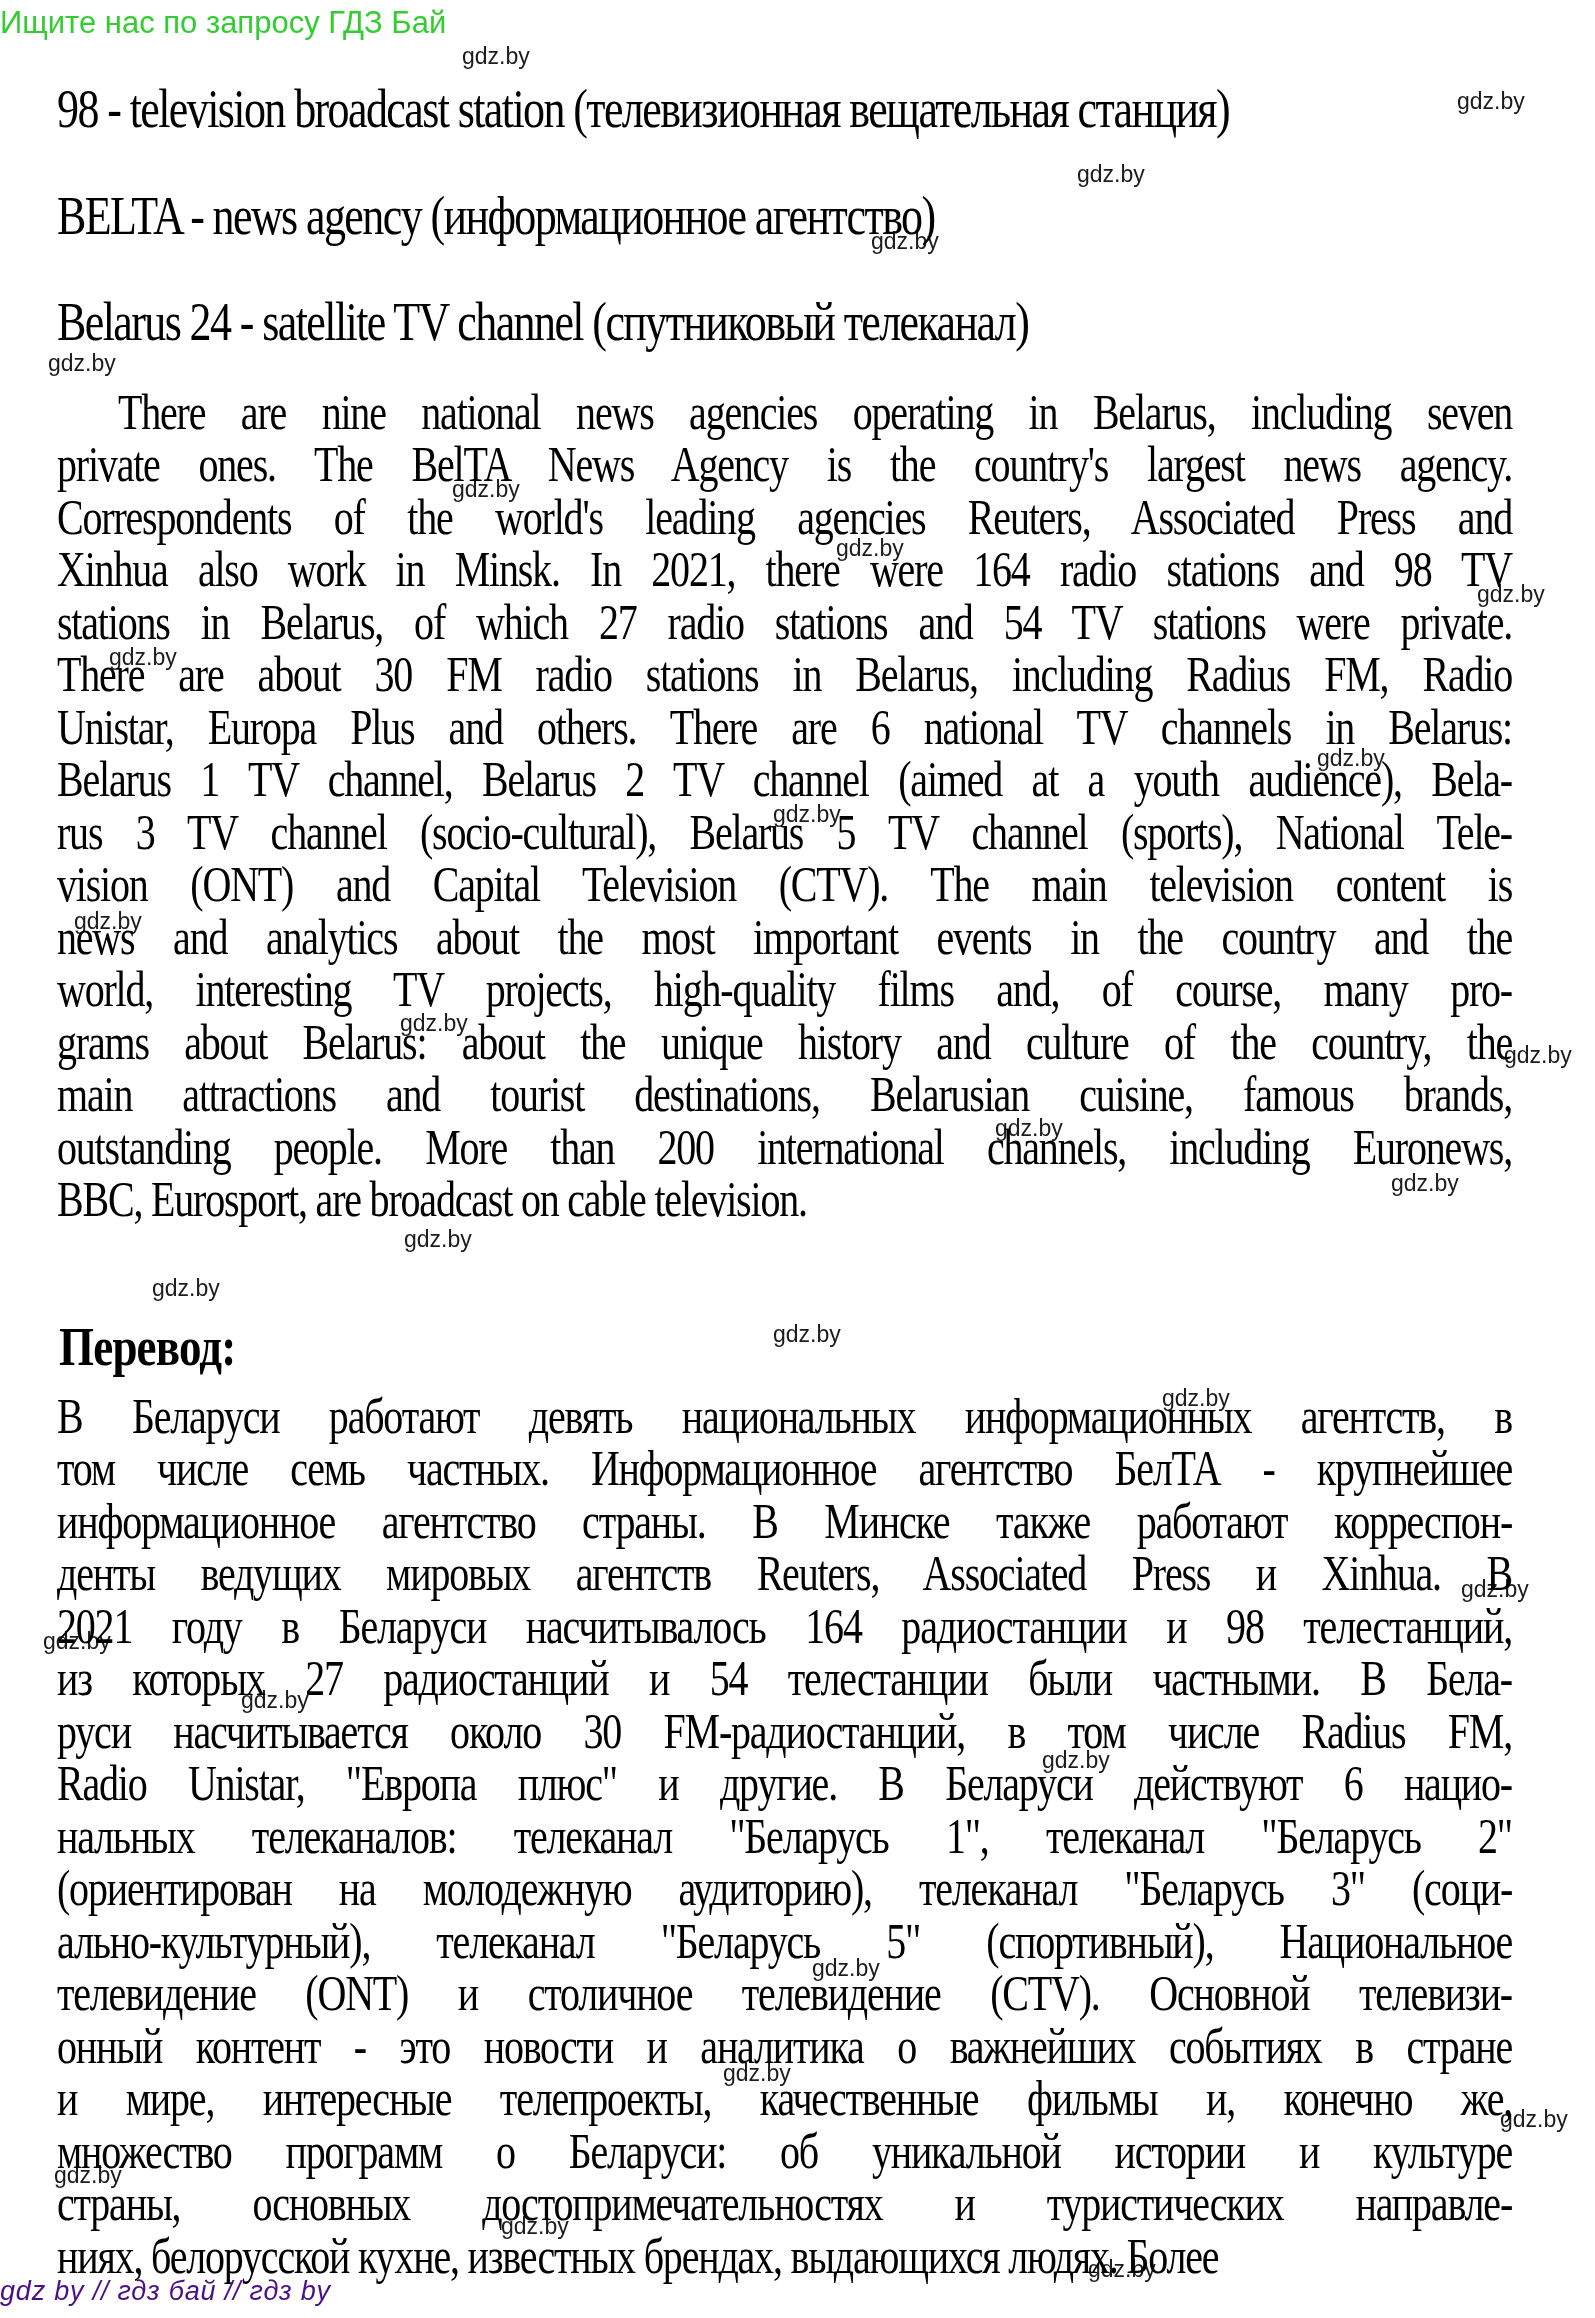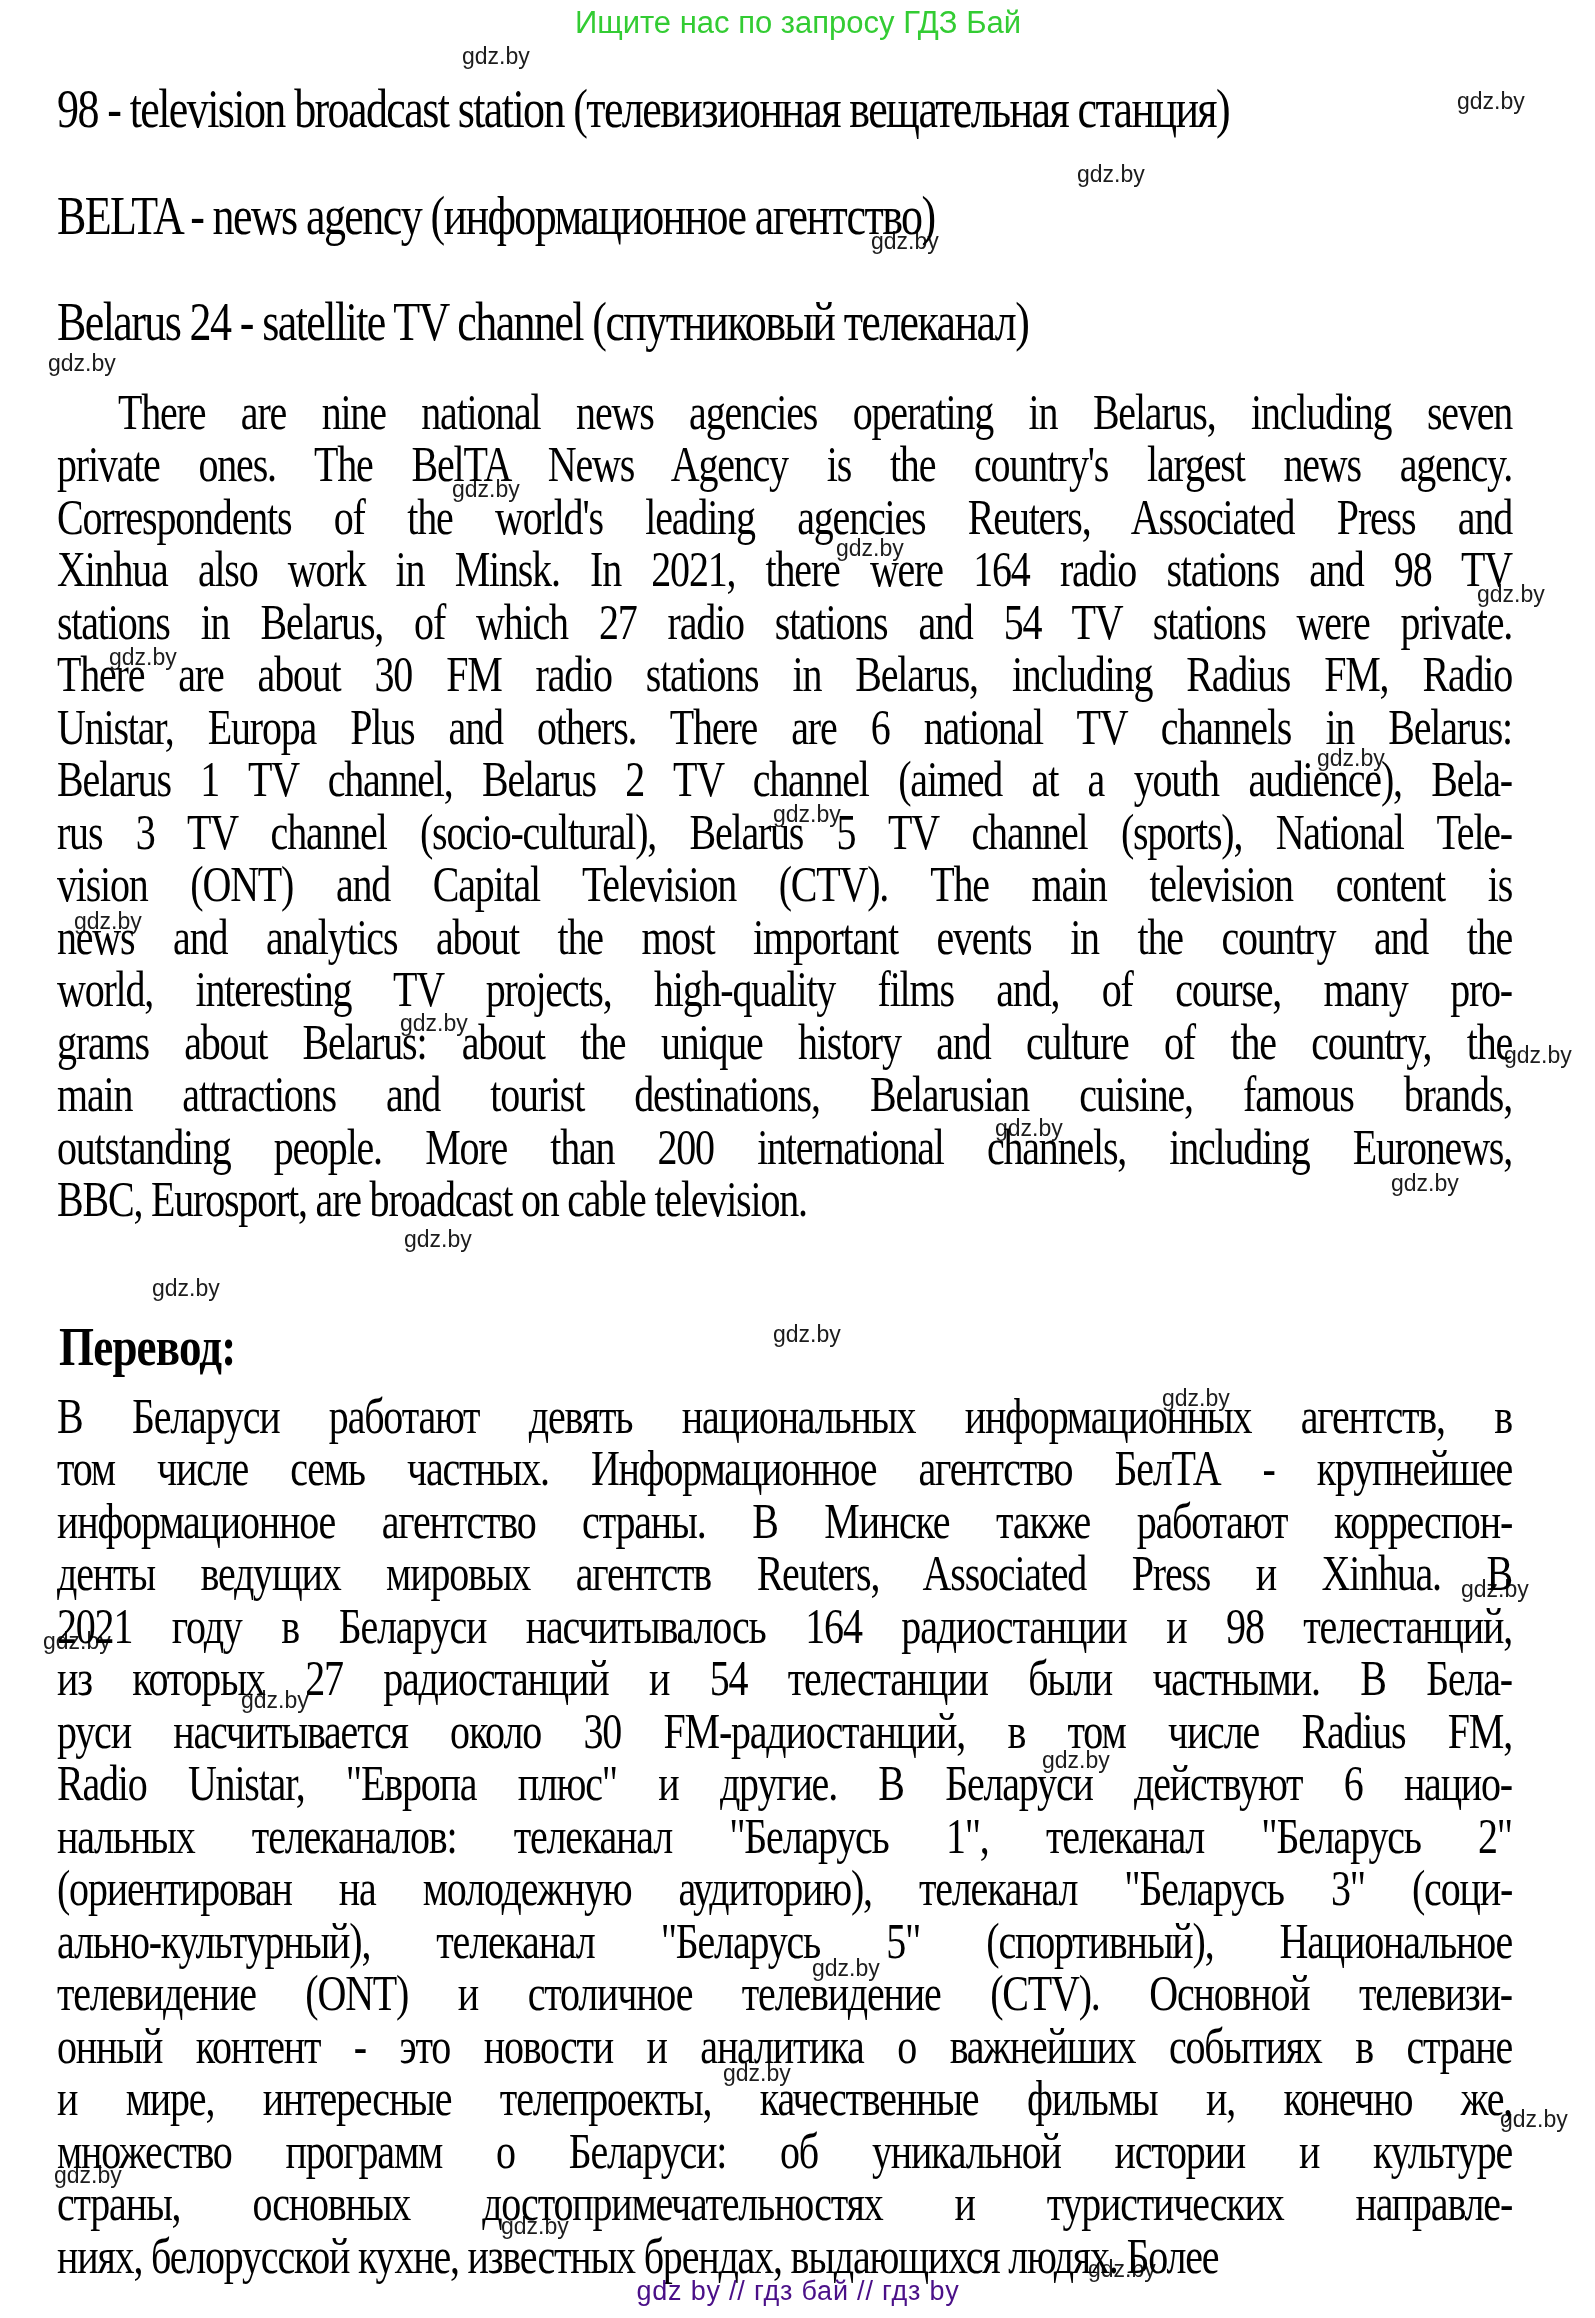--- a/index.html
+++ b/index.html
@@ -1,21 +1,21 @@
 <!DOCTYPE html>
 <html style="font-size:12.4px"><head>
 <meta charset="utf-8">
 <style>
   html,body{margin:0;padding:0;background:#e8e8e8;}
   .page{
     position:relative;width:1596px;height:2319px;background:#ffffff;
     overflow:hidden;font-family:"Liberation Serif",serif;color:#000;
   }
   .promo{
-    position:absolute;top:4.7px;left:0;width:100%;text-align:center;
+    position:absolute;top:4.7px;left:0;width:100%;
     font-family:"Liberation Sans",sans-serif;font-size:31px;font-weight:500;
     color:#33cc33;letter-spacing:0;
   }
   .vocab{
     position:absolute;top:56px;left:57px;width:1461px;
     font-size:44px;line-height:85px;letter-spacing:-1.6px;
     transform:scaleY(1.25);transform-origin:0 0;white-space:nowrap;
   }
   .para{
     position:absolute;left:57px;width:1455px;
@@ -30,23 +30,23 @@
   .heading{
     position:absolute;top:1316px;left:59px;
     font-size:45px;font-weight:bold;letter-spacing:-0.8px;
     transform:scaleY(1.2);transform-origin:0 0;
   }
   .wm{
     position:absolute;font-family:"Liberation Sans",sans-serif;
     font-size:23px;color:#1c1c1c;white-space:nowrap;
   }
   .footer{
-    position:absolute;top:2276px;left:0;width:100%;text-align:center;
+    position:absolute;top:2276px;left:0;width:100%;
     font-family:"Liberation Sans",sans-serif;font-size:27px;font-weight:500;
-    color:#4a1088;letter-spacing:0.8px;
+    color:#4a1088;letter-spacing:0.8px;font-style:italic;
   }
 </style>
 </head>
 <body>
 
 <div class="page">
 
   <div class="promo" style="color: rgb(51, 204, 51);">Ищите нас по запросу ГДЗ Бай</div>
 
   <div class="watermark-layer">

